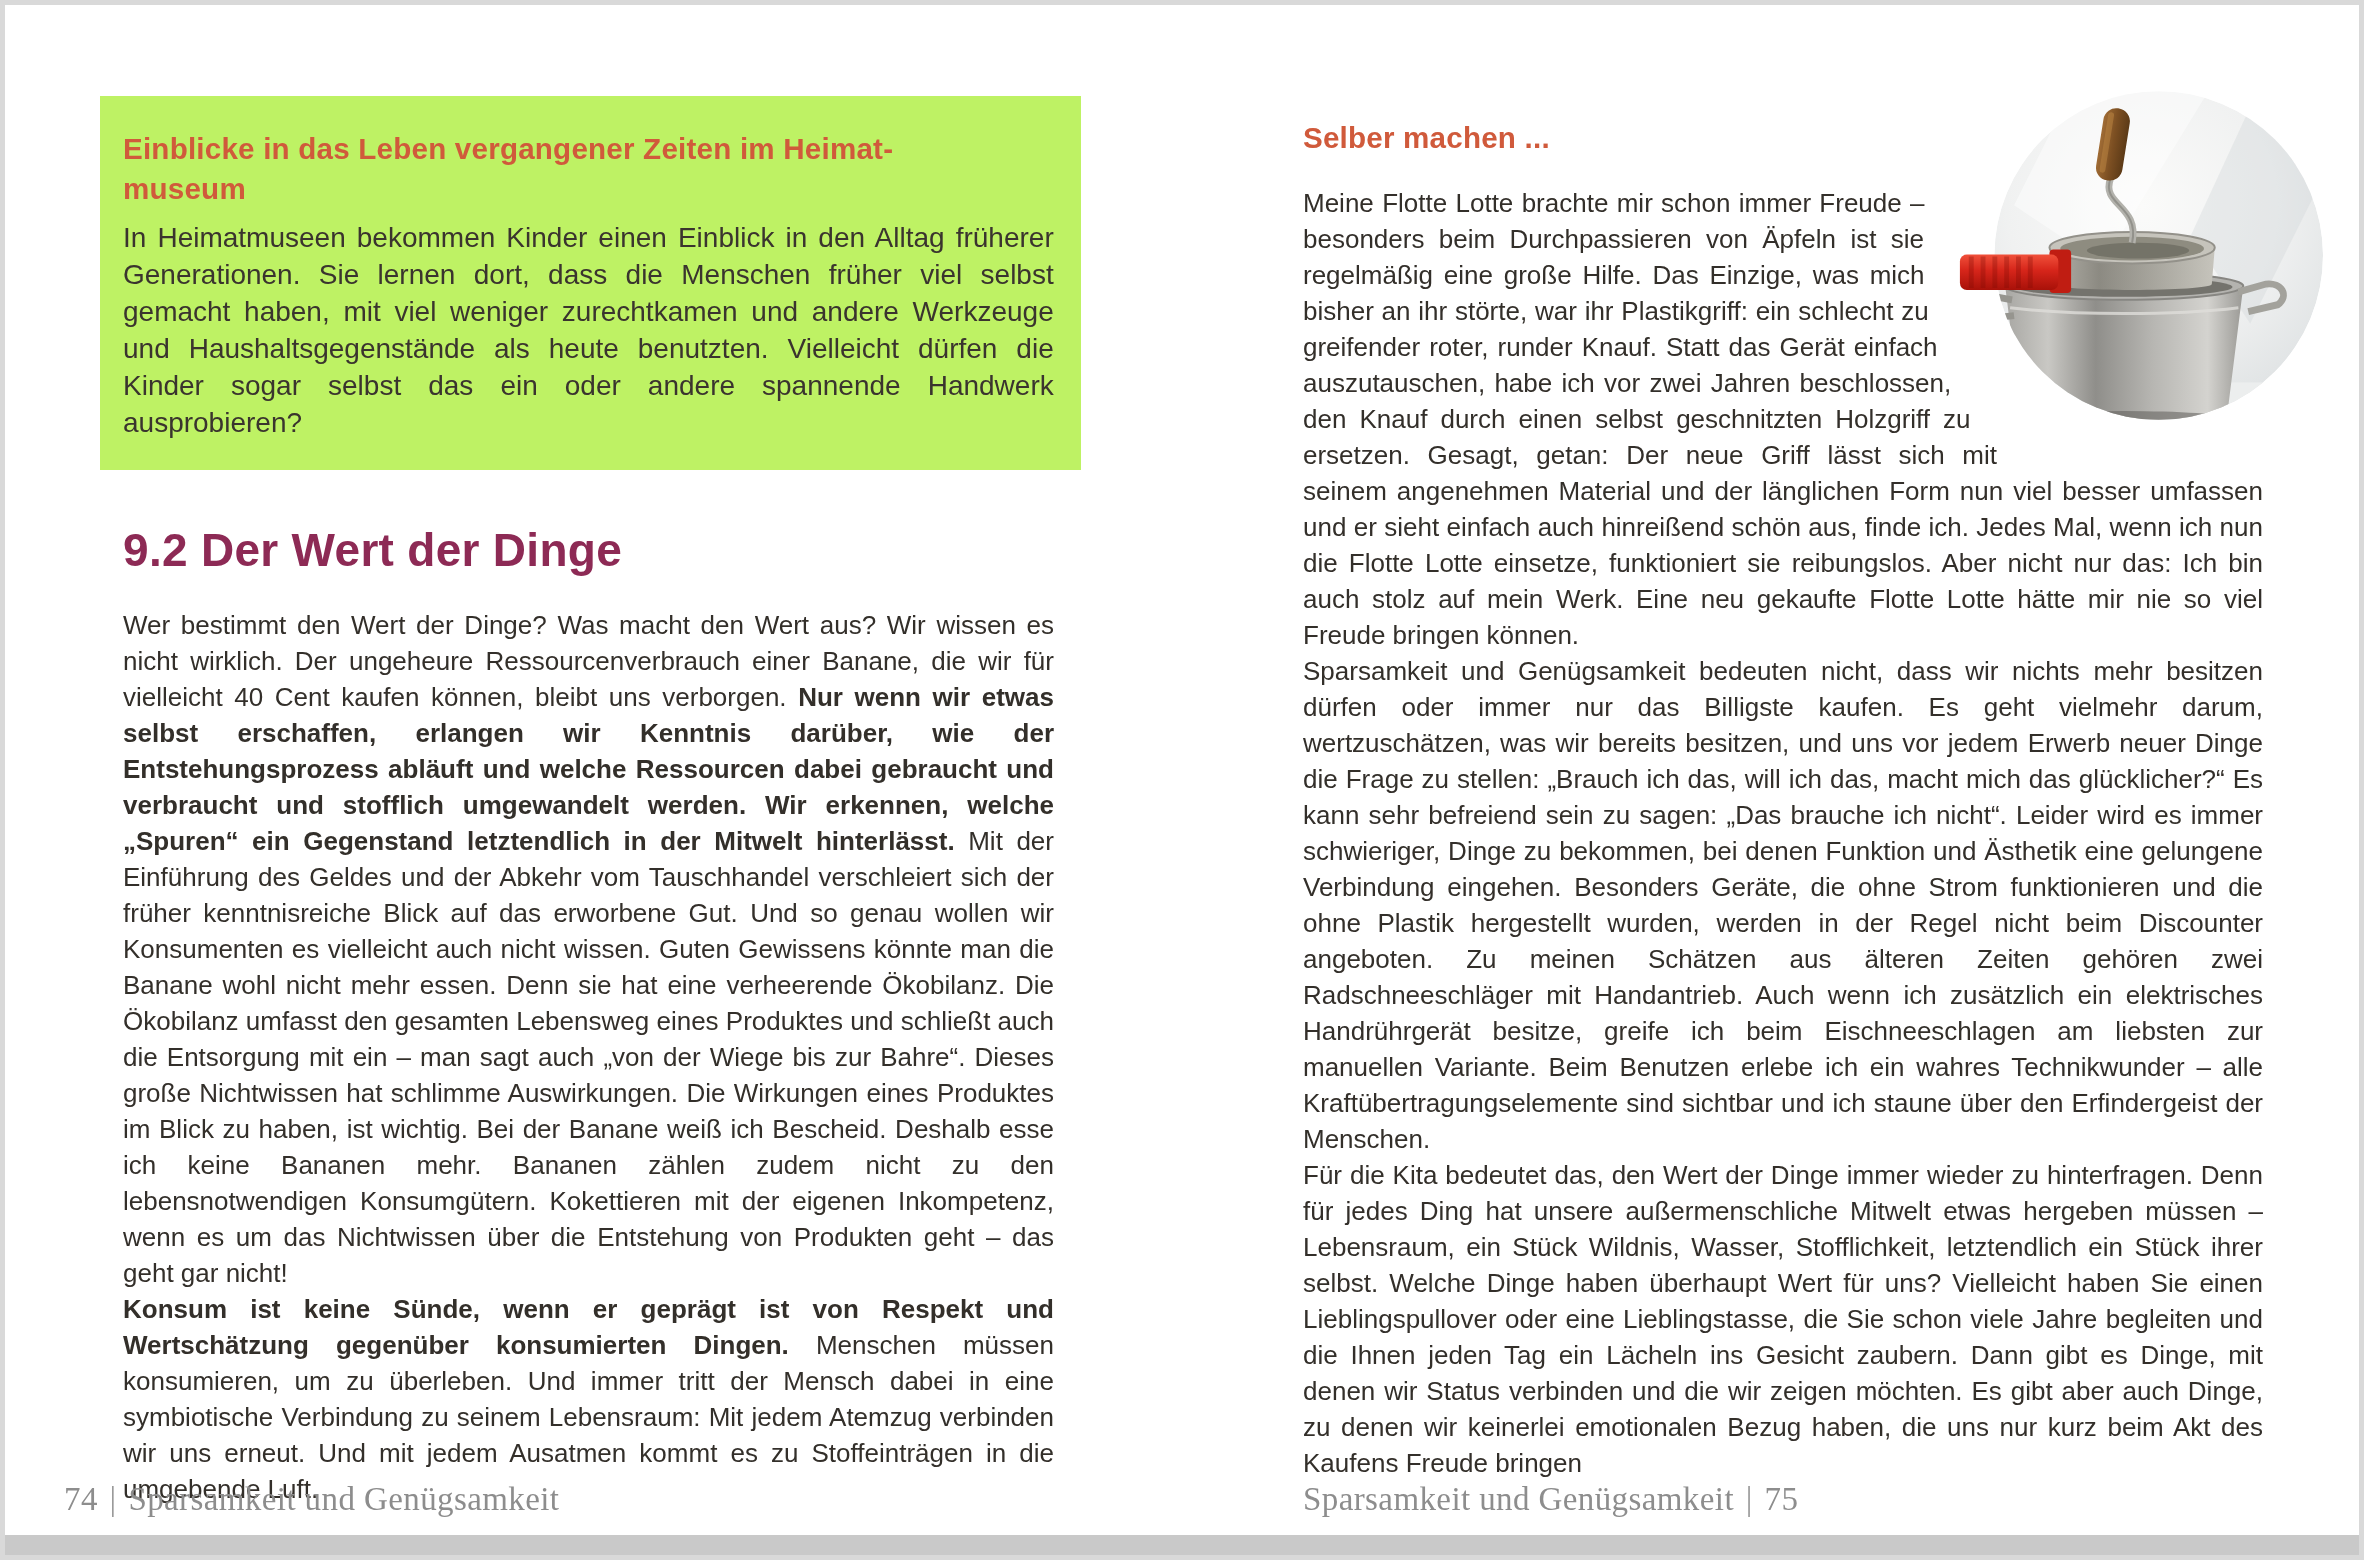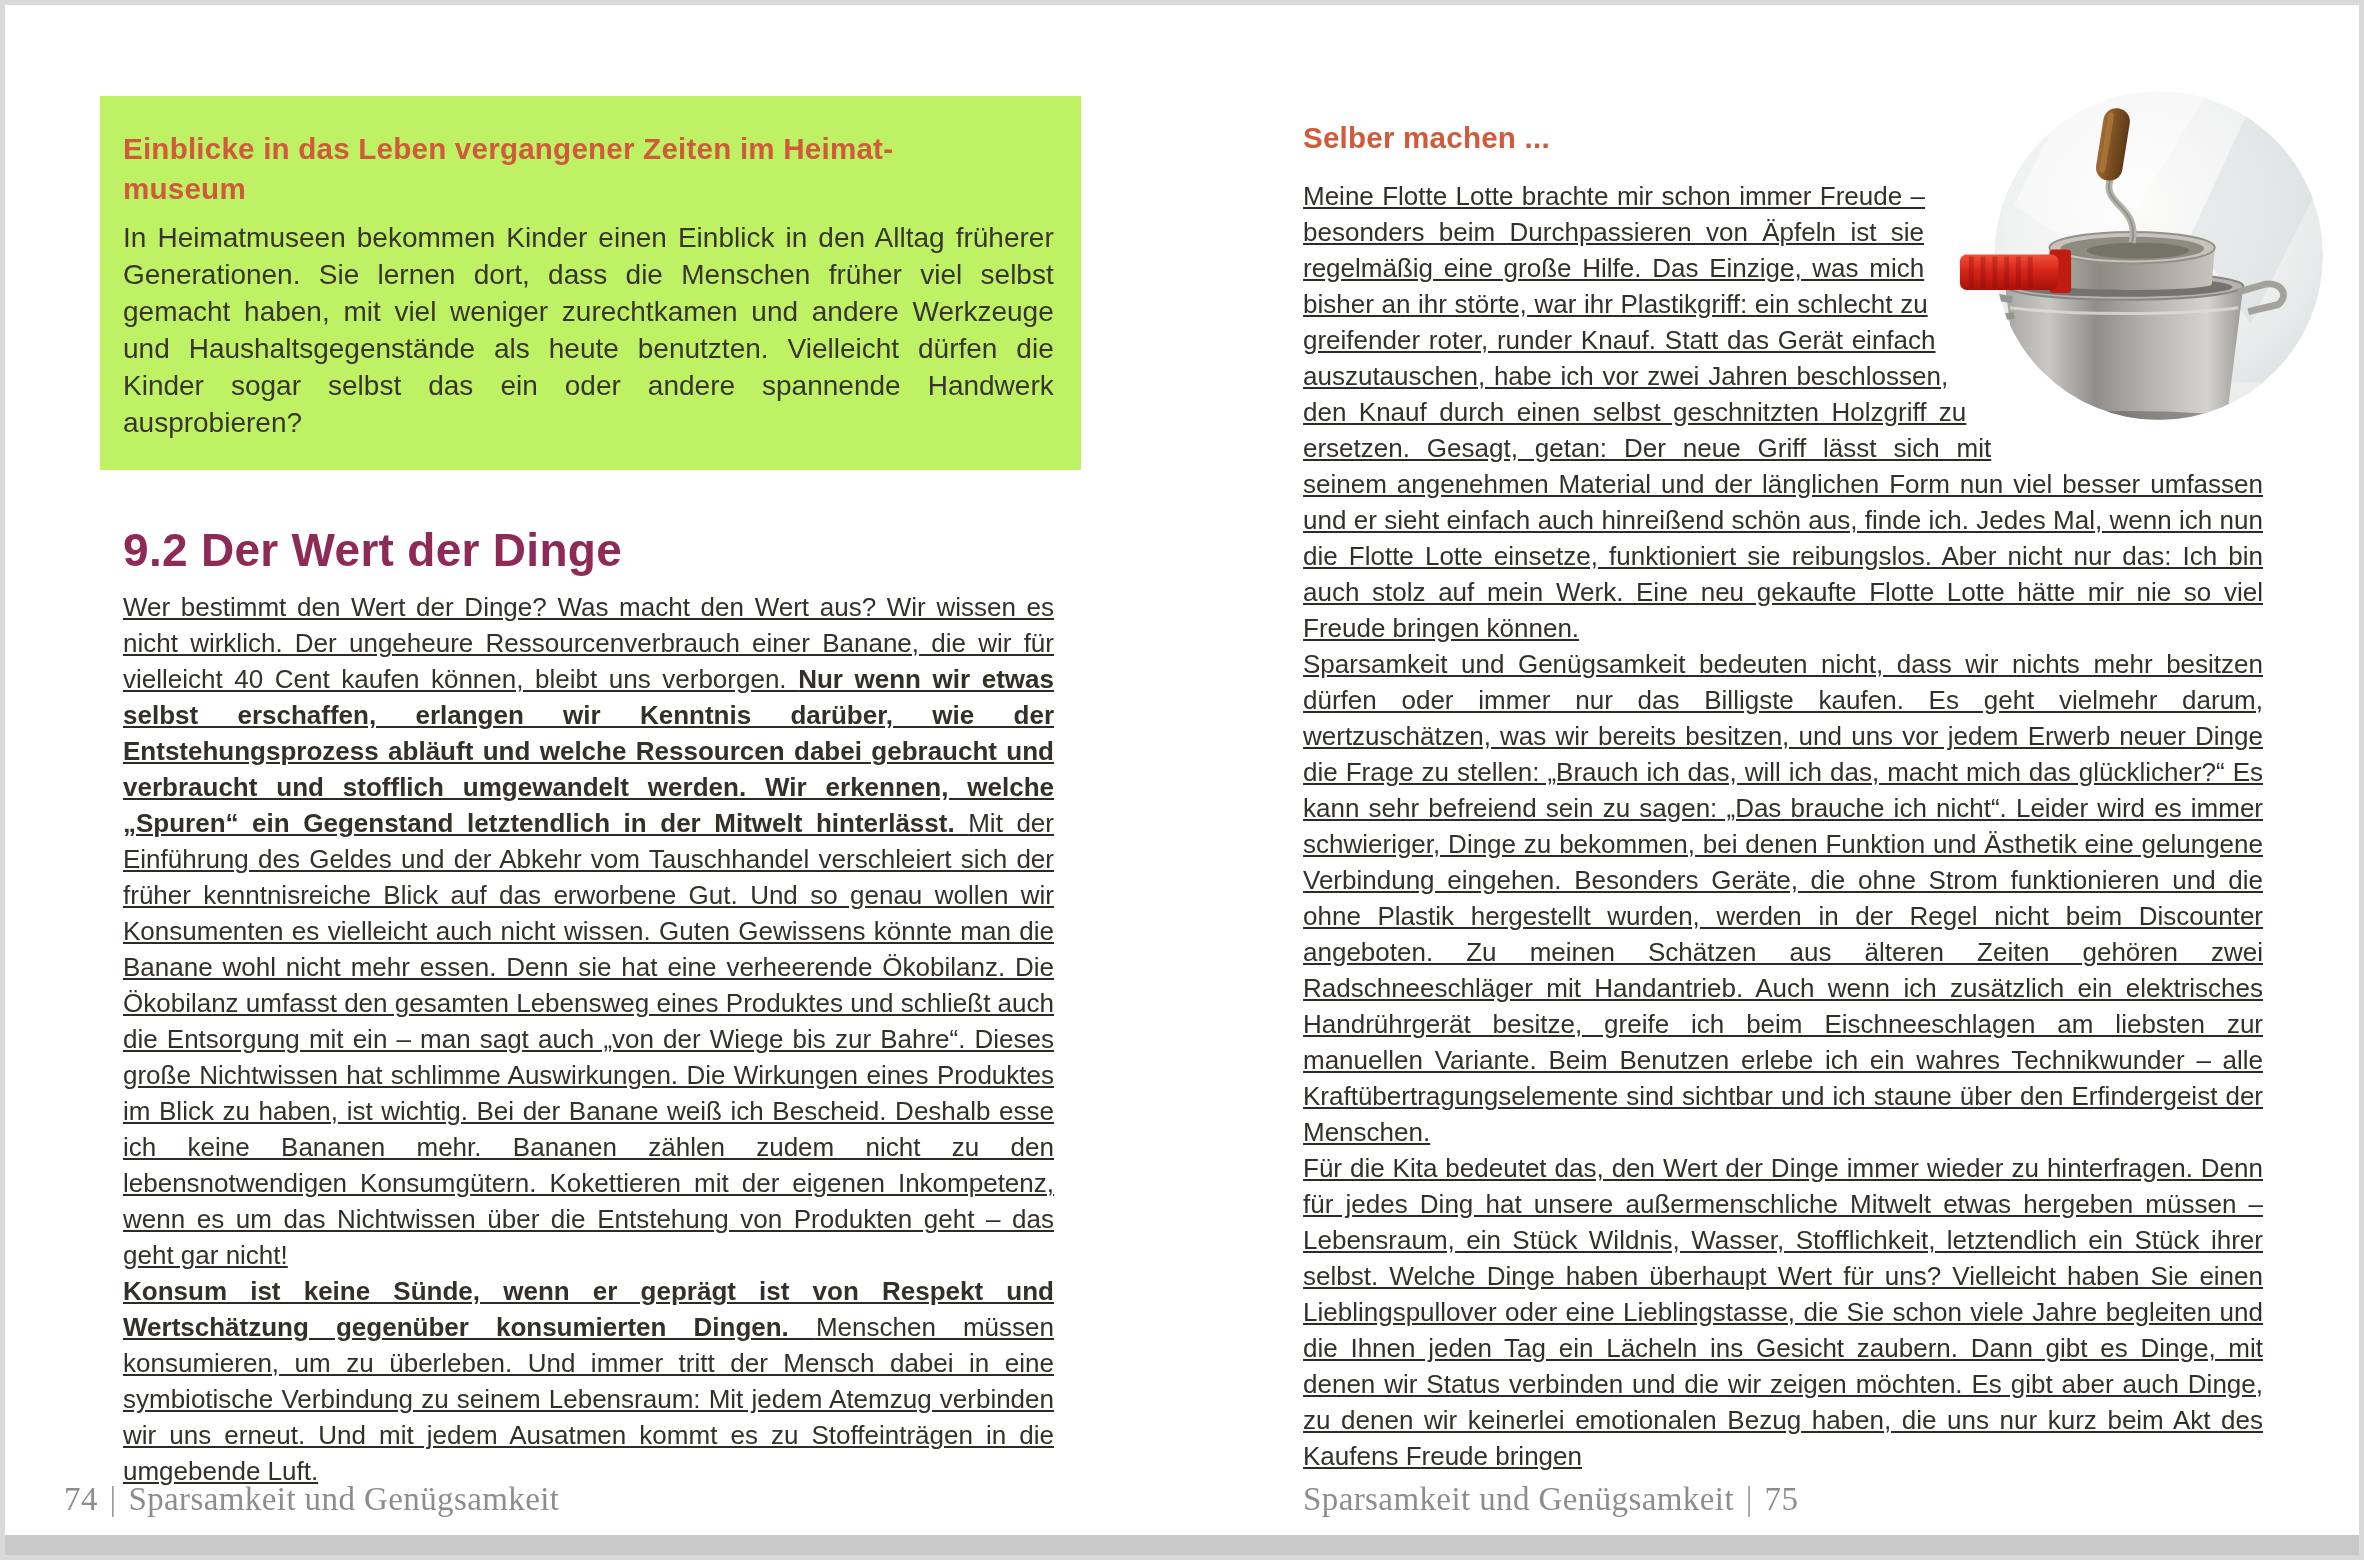--- a/index.html
+++ b/index.html
@@ -39,40 +39,40 @@
     hyphens:auto;
     color:#3a342e;
   }
   .section-heading{
     margin:53px 0 0 0;
     color:#8d2a55;
     font-size:46px;
     font-weight:bold;
     letter-spacing:0.3px;
   }
-  .bodytext{margin-top:12px;text-decoration:underline;}
+  .bodytext{margin-top:30px;}
   .bodytext p{
     margin:0;
     font-size:26px;
     line-height:36px;
     text-align:justify;
     hyphens:auto;
     color:#332f2a;
   }
   .bodytext .b{font-weight:bold;}
 
   
   .right-content{position:absolute;left:1298px;top:116px;width:960px;}
   .wrap-spacer{
     float:right;
     width:389px;height:325px;
     shape-outside:circle(305px at 355px 118px);
   }
   .orange-heading{
-    margin:0 0 23px 0;
+    margin:0 0 14px 0;
     color:#d05a3b;
     font-size:29.6px;
     font-weight:bold;
     letter-spacing:0.2px;
   }
 
   
   .photo{position:absolute;left:1950px;top:82px;width:369px;height:340px;pointer-events:none;}
   .photo svg{display:block;overflow:visible;}
 

